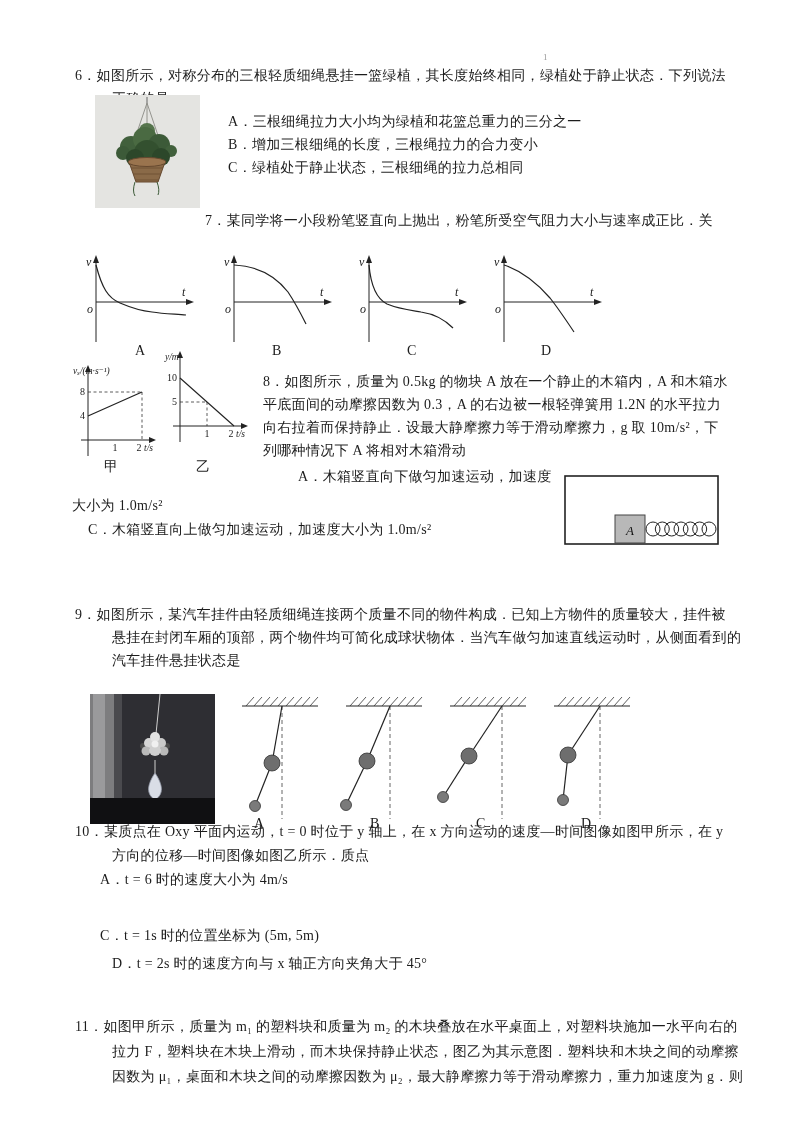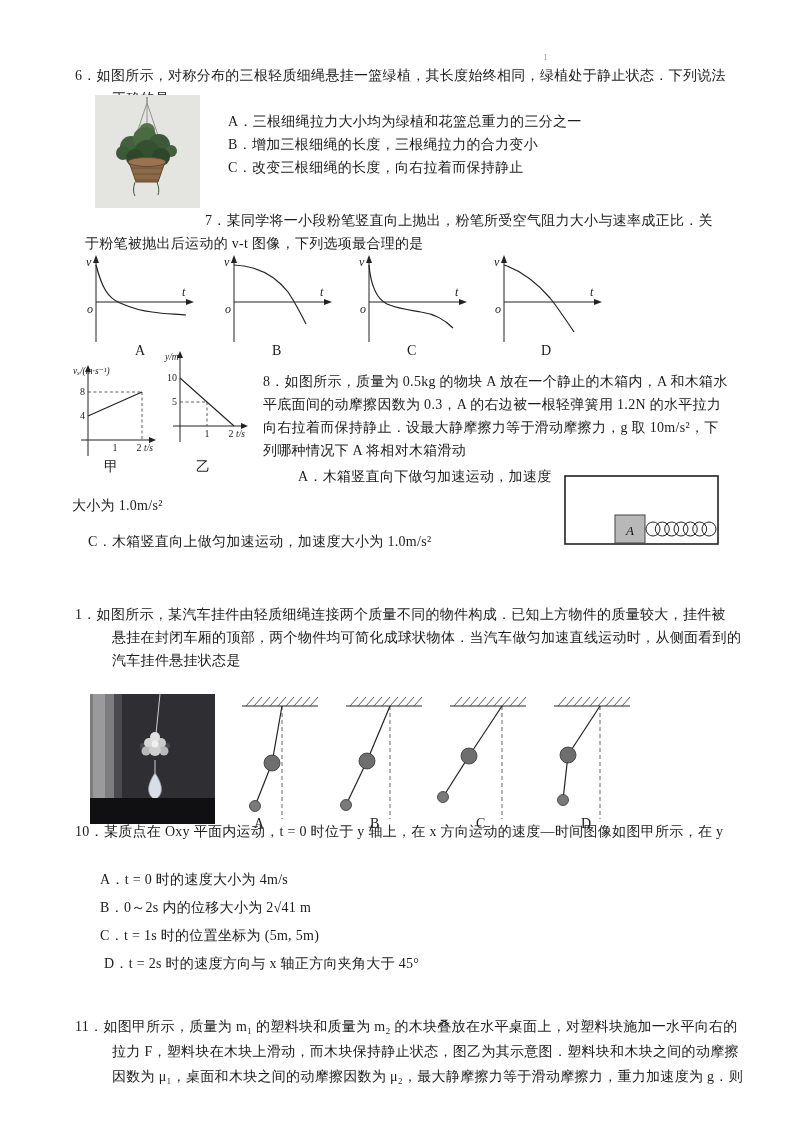--- a/index.html
+++ b/index.html
@@ -63,24 +63,23 @@
       </g>
       <path d="M34,67 L70,67 L63,87 L41,87 Z" fill="#8a6a48" stroke="#66492f" stroke-width="1"></path>
       <ellipse cx="52" cy="67" rx="19" ry="4.5" fill="#9a744e" stroke="#66492f" stroke-width="1"></ellipse>
       <path d="M36,73 L68,73 M38,79 L66,79 M40,85 L64,85" stroke="#66492f" stroke-width="0.7"></path>
       <path d="M40,87 q-3,9 0,14 M62,87 q3,8 1,13" stroke="#3c5a38" fill="none"></path>
     </svg>
   </div>
 
   <div class="t" style="left:228px;top:135px">B．增加三根细绳的长度，三根绳拉力的合力变小</div>
   <div class="t" style="left:228px;top:112px">A．三根细绳拉力大小均为绿植和花篮总重力的三分之一</div>
-  <div class="t" style="left:228px;top:158px">C．改变三根细绳的长度，向右拉着而保持静止</div>
+  <div class="t" style="left:228px;top:158px">C．绿植处于静止状态，三根细绳的拉力总相同</div>
 
   <div class="t" style="left:205px;top:211px">7．某同学将一小段粉笔竖直向上抛出，粉笔所受空气阻力大小与速率成正比．关</div>
-  <div class="t" style="left:85px;top:234px">于粉笔被抛出后运动的 v-t 图像，下列选项最合理的是</div>
 
   <div class="fig" style="left:80px;top:252px">
     <svg width="118" height="95" viewBox="0 0 118 95">
       <line x1="16" y1="90" x2="16" y2="7" class="ax"></line>
       <polygon points="16,3 13,11 19,11" class="axf"></polygon>
       <line x1="16" y1="50" x2="110" y2="50" class="ax"></line>
       <polygon points="114,50 106,47 106,53" class="axf"></polygon>
       <text x="6" y="14" class="it">v</text>
       <text x="102" y="44" class="it">t</text>
       <text x="7" y="61" class="it">o</text>
@@ -181,23 +180,23 @@
         <circle cx="118" cy="55" r="7" class="coil"></circle>
         <circle cx="127.3" cy="55" r="7" class="coil"></circle>
         <circle cx="136.7" cy="55" r="7" class="coil"></circle>
         <circle cx="146" cy="55" r="7" class="coil"></circle>
       </g>
     </svg>
   </div>
 
   <div class="t" style="left:298px;top:467px">A．木箱竖直向下做匀加速运动，加速度</div>
   <div class="t" style="left:72px;top:496px">大小为 1.0m/s²</div>
-  <div class="t" style="left:88px;top:532px">C．木箱竖直向上做匀加速运动，加速度大小为 1.0m/s²</div>
-
-  <div class="t" style="left:75px;top:605px">1．如图所示，某汽车挂件由轻质细绳连接两个质量不同的物件构成．已知上方物件的质量较大，挂件被</div>
+  <div class="t" style="left:88px;top:520px">C．木箱竖直向上做匀加速运动，加速度大小为 1.0m/s²</div>
+
+  <div class="t" style="left:75px;top:605px">9．如图所示，某汽车挂件由轻质细绳连接两个质量不同的物件构成．已知上方物件的质量较大，挂件被</div>
   <div class="t" style="left:112px;top:628px">悬挂在封闭车厢的顶部，两个物件均可简化成球状物体．当汽车做匀加速直线运动时，从侧面看到的</div>
   <div class="t" style="left:112px;top:651px">汽车挂件悬挂状态是</div>
 
   <div class="fig" style="left:90px;top:694px">
     <svg width="125" height="130" viewBox="0 0 125 130">
       <rect width="125" height="130" fill="#2e2e33"></rect>
       <rect x="0" y="0" width="24" height="130" fill="#7d7d7f"></rect>
       <rect x="3" y="0" width="12" height="130" fill="#9a9a9c"></rect>
       <rect x="24" y="0" width="8" height="130" fill="#4a4a4e"></rect>
       <line x1="70" y1="0" x2="66" y2="40" stroke="#cfcfcf" stroke-width="1"></line>
@@ -262,22 +261,22 @@
       <circle cx="23" cy="108" r="5.5" class="ballS"></circle>
     </svg>
   </div>
 
   <div class="lbl" style="left:254px;top:816px">A</div>
   <div class="lbl" style="left:370px;top:816px">B</div>
   <div class="lbl" style="left:476px;top:816px">C</div>
   <div class="lbl" style="left:581px;top:816px">D</div>
 
   <div class="t" style="left:75px;top:822px">10．某质点在 Oxy 平面内运动，t = 0 时位于 y 轴上，在 x 方向运动的速度—时间图像如图甲所示，在 y</div>
-  <div class="t" style="left:100px;top:870px">A．t = 0 时的速度大小为 4m/s</div>
-  <div class="t" style="left:100px;top:898px">B．0～2s 内的位移大小为 2√41 m</div>
+  <div class="t" style="left:112px;top:846px">方向的位移—时间图像如图乙所示．质点</div>
+  <div class="t" style="left:100px;top:870px">A．t = 6 时的速度大小为 4m/s</div>
   <div class="t" style="left:100px;top:926px">C．t = 1s 时的位置坐标为 (5m, 5m)</div>
-  <div class="t" style="left:104px;top:954px">D．t = 2s 时的速度方向与 x 轴正方向夹角大于 45°</div>
+  <div class="t" style="left:112px;top:954px">D．t = 2s 时的速度方向与 x 轴正方向夹角大于 45°</div>
 
   <div class="t" style="left:75px;top:1017px">11．如图甲所示，质量为 m₁ 的塑料块和质量为 m₂ 的木块叠放在水平桌面上，对塑料块施加一水平向右的</div>
   <div class="t" style="left:112px;top:1067px">因数为 μ₁，桌面和木块之间的动摩擦因数为 μ₂，最大静摩擦力等于滑动摩擦力，重力加速度为 g．则</div>
   <div class="t" style="left:112px;top:1042px">拉力 F，塑料块在木块上滑动，而木块保持静止状态，图乙为其示意图．塑料块和木块之间的动摩擦</div>
 
 </div>
 
 </body></html>

